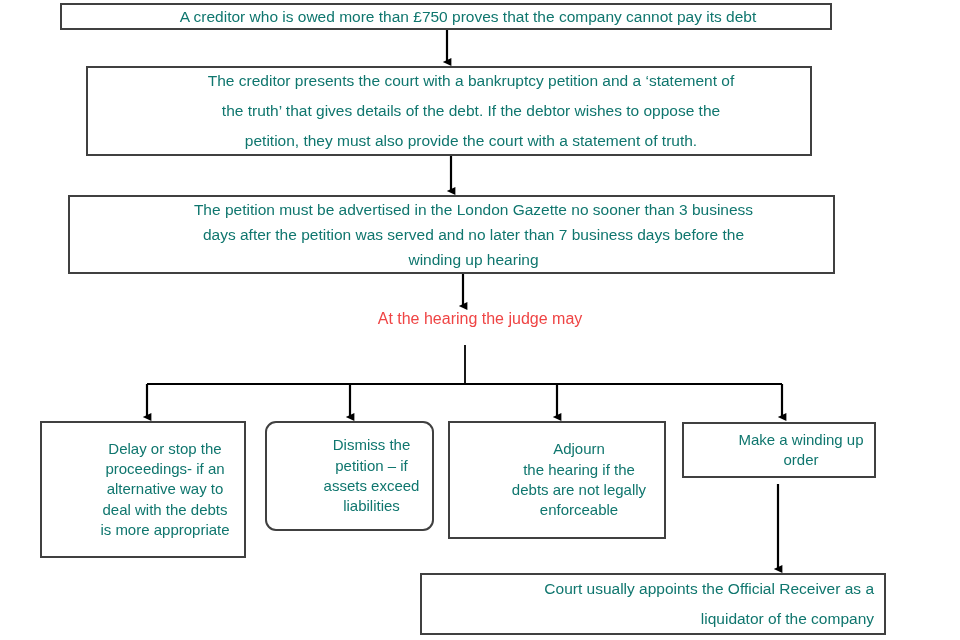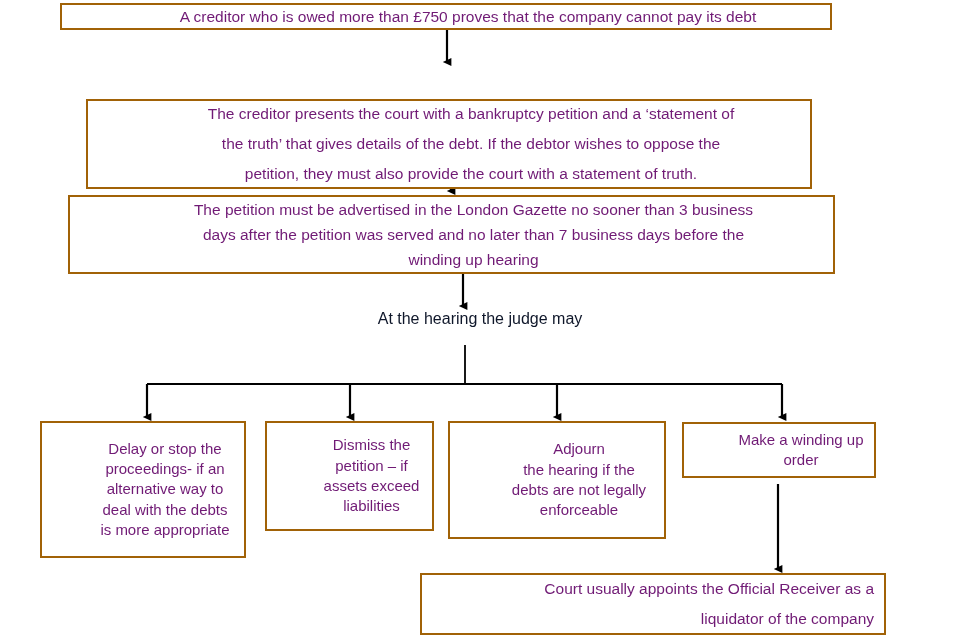--- a/index.html
+++ b/index.html
@@ -17,56 +17,56 @@
   }
   #canvas {
     position: absolute;
     left: 0; top: 0;
     width: 960px;
     height: 640px;
   }
   .node {
     position: absolute;
     box-sizing: border-box;
-    border: 2px solid #a16207;
+    border: 2px solid #404040;
     background: #ffffff;
     display: flex;
     flex-direction: column;
     justify-content: center;
     align-items: center;
     text-align: center;
     line-height: 1.28;
-    color: #701a75;
+    color: #0f766e;
     z-index: 2;
     padding-left: 44px;
   }
   .node .txt {
     display: block;
     width: 100%;
     padding: 0 6px;
     box-sizing: border-box;
     white-space: pre-line;
   }
   .plain {
     position: absolute;
     background: transparent;
     border: none;
     text-align: center;
     z-index: 2;
-    color: #0f172a;
+    color: #ef4444;
   }
 
   
   #n-creditor-owed   { left: 60px;  top: 3px;   width: 772px; height: 27px;  font-size: 15.5px; }
-  #n-present-court   { left: 86px;  top: 66px;  width: 726px; height: 90px;  font-size: 15.5px; line-height: 1.95; margin-top: 33px; }
+  #n-present-court   { left: 86px;  top: 66px;  width: 726px; height: 90px;  font-size: 15.5px; line-height: 1.95; }
   #n-advertise       { left: 68px;  top: 195px; width: 767px; height: 79px;  font-size: 15.5px; line-height: 1.62; }
   #n-judge-may       { left: 330px; top: 310px; width: 300px; height: 26px;  font-size: 16px; }
 
   #n-delay-stop      { left: 40px;  top: 421px; width: 206px; height: 137px; font-size: 15px; line-height: 1.36; }
-  #n-dismiss         { left: 265px; top: 421px; width: 169px; height: 110px; font-size: 15px; line-height: 1.36; }
+  #n-dismiss         { left: 265px; top: 421px; width: 169px; height: 110px; font-size: 15px; line-height: 1.36; border-radius: 11px; }
   #n-adjourn         { left: 448px; top: 421px; width: 218px; height: 118px; font-size: 15px; line-height: 1.36; }
   #n-winding-order   { left: 682px; top: 422px; width: 194px; height: 56px;  font-size: 15px; line-height: 1.36; }
 
   #n-official-receiver {
     left: 420px; top: 573px; width: 466px; height: 62px;
     font-size: 15.5px; line-height: 1.95;
     align-items: flex-start;
   }
   #n-official-receiver .txt { text-align: right; padding-right: 10px; }
 </style>

